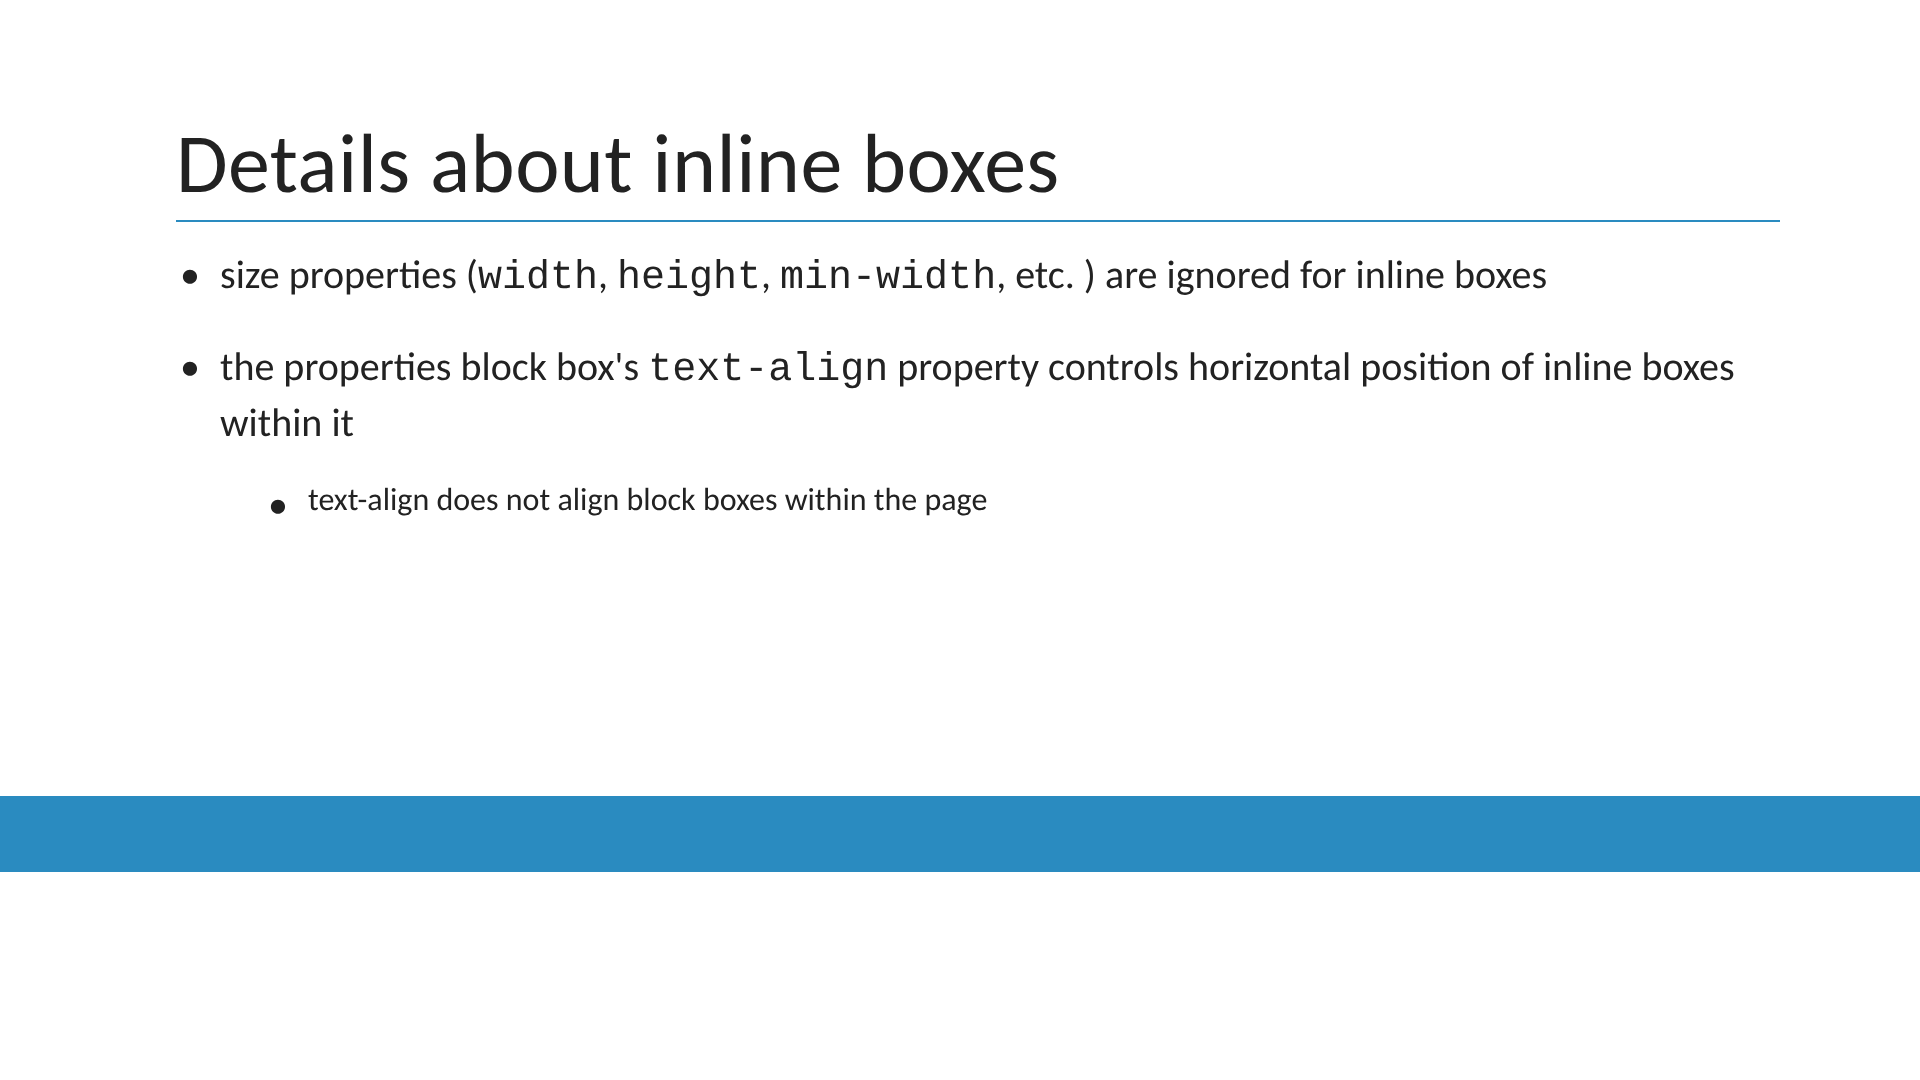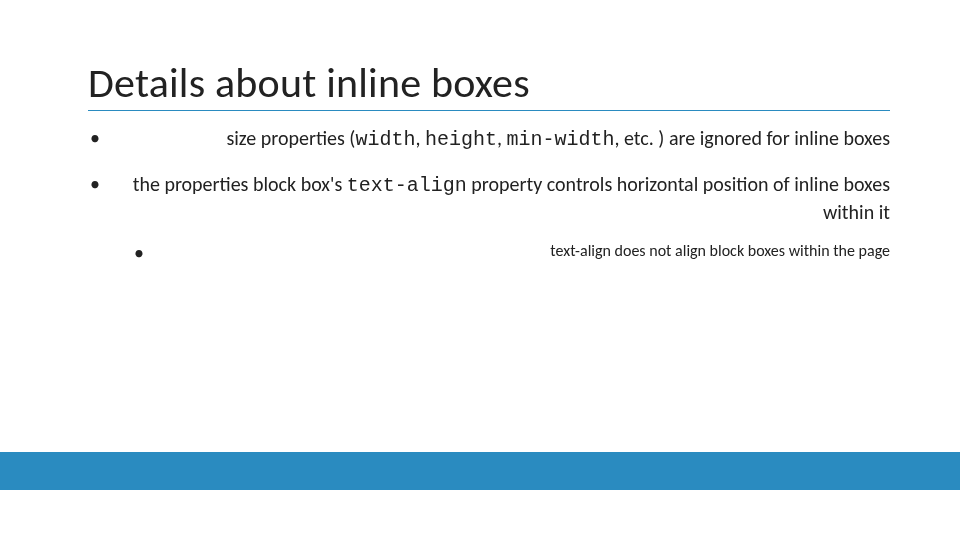--- a/index.html
+++ b/index.html
@@ -8,21 +8,21 @@
     width: 960px;
     height: 540px;
     background: #ffffff;
     font-family: "Segoe UI", "Calibri", "Helvetica Neue", Arial, sans-serif;
     color: #222;
     overflow: hidden;
   }
   .slide {
     position: relative;
     width: 960px;
-    height: 490px;
+    height: 436px;
     box-sizing: border-box;
   }
   .footer-bar {
     position: absolute;
     left: 0;
     bottom: 0;
     width: 100%;
     height: 38px;
     background: #2a8bc0; 
   }
@@ -39,21 +39,20 @@
     line-height: 1.1;
     letter-spacing: 0.2px;
     color: #222;
     border-bottom: 1.5px solid #2a8bc0;
     padding-bottom: 4px;
   }
   ul.bullets {
     margin: 14px 0 0 0;
     padding: 0;
     list-style: none;
-    text-align: right;
   }
   ul.bullets > li {
     position: relative;
     padding-left: 22px;
     margin: 14px 0 18px 0;
     font-size: 20px;
     line-height: 1.35;
     font-weight: 400;
   }
   ul.bullets > li::before {

